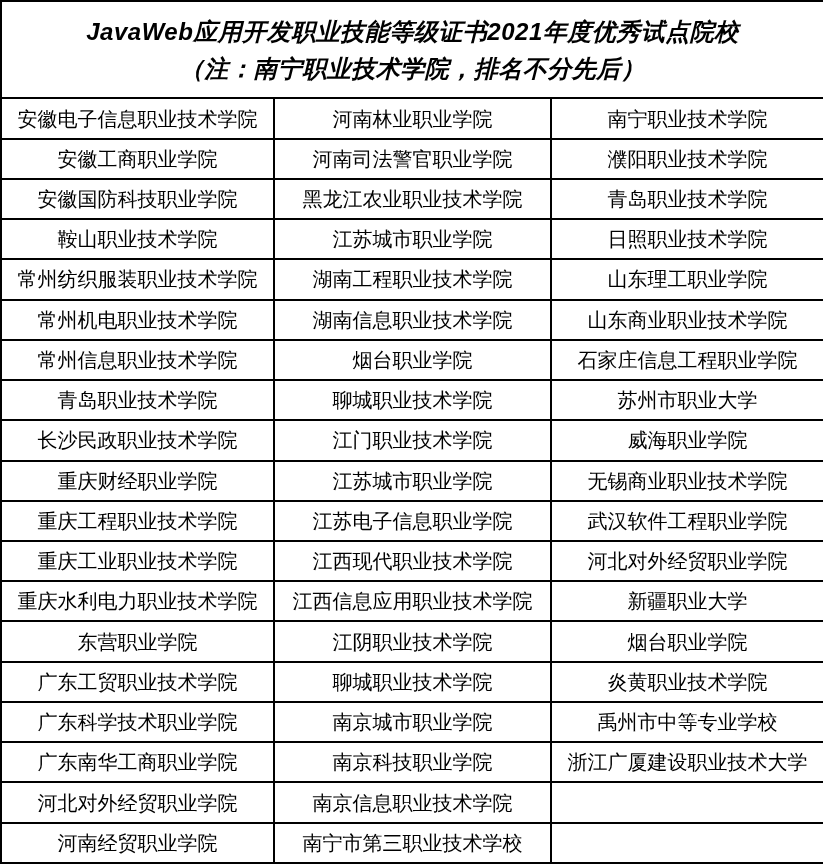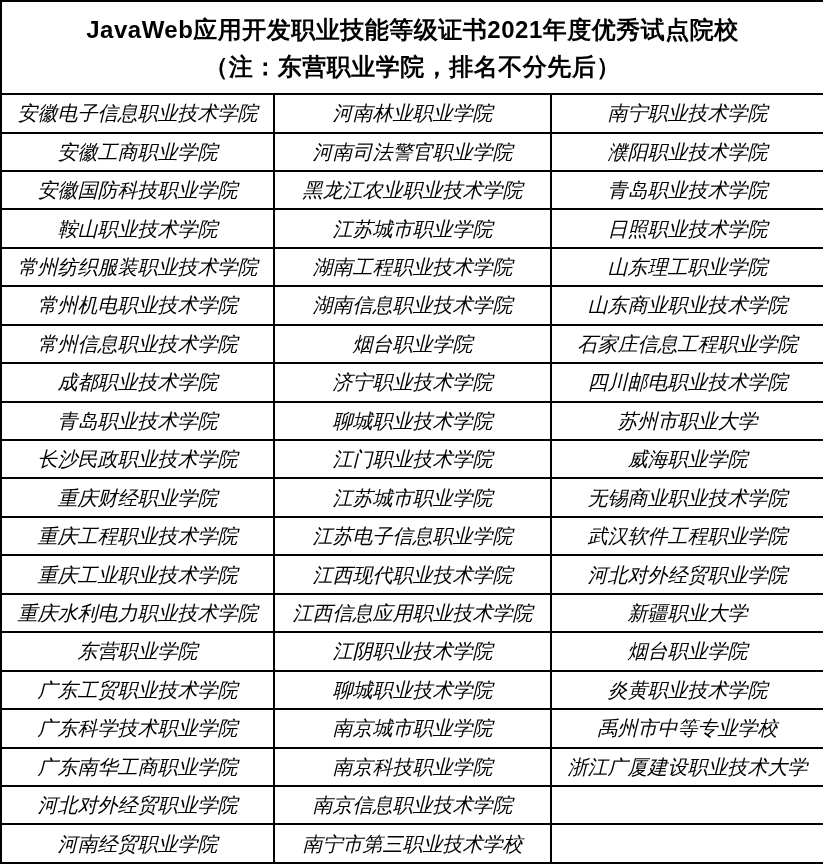--- a/index.html
+++ b/index.html
@@ -28,47 +28,47 @@
     font-size: 20px;
     line-height: 1.1;
     color: #000000;
     padding: 0 2px;
     overflow: hidden;
     white-space: nowrap;
   }
   tr.title-row td {
     height: 82px;
     padding: 4px 1px;
+    font-style: italic;
   }
   .title-line {
     font-weight: bold;
     font-size: 24px;
     line-height: 37px;
     text-align: center;
     letter-spacing: 0.5px;
   }
   tr.data-row {
     height: 38px;
-    font-style: italic;
   }
 </style>
 </head>
 <body>
 
 <table class="inst-table">
   <colgroup>
     <col style="width:273px">
     <col style="width:277px">
     <col style="width:273px">
   </colgroup>
   <tbody>
     <tr class="title-row">
       <td colspan="3">
         <div class="title-line">JavaWeb应用开发职业技能等级证书2021年度优秀试点院校</div>
-        <div class="title-line">（注：东营职业学院，排名不分先后）</div>
+        <div class="title-line">（注：南宁职业技术学院，排名不分先后）</div>
       </td>
     </tr>
 
   <tr class="data-row">
         <td>安徽电子信息职业技术学院</td>
         <td>河南林业职业学院</td>
         <td>南宁职业技术学院</td>
       </tr>
       <tr class="data-row">
         <td>安徽工商职业学院</td>
@@ -92,25 +92,20 @@
       </tr>
       <tr class="data-row">
         <td>常州机电职业技术学院</td>
         <td>湖南信息职业技术学院</td>
         <td>山东商业职业技术学院</td>
       </tr>
       <tr class="data-row">
         <td>常州信息职业技术学院</td>
         <td>烟台职业学院</td>
         <td>石家庄信息工程职业学院</td>
-      </tr>
-      <tr class="data-row">
-        <td>成都职业技术学院</td>
-        <td>济宁职业技术学院</td>
-        <td>四川邮电职业技术学院</td>
       </tr>
       <tr class="data-row">
         <td>青岛职业技术学院</td>
         <td>聊城职业技术学院</td>
         <td>苏州市职业大学</td>
       </tr>
       <tr class="data-row">
         <td>长沙民政职业技术学院</td>
         <td>江门职业技术学院</td>
         <td>威海职业学院</td>

